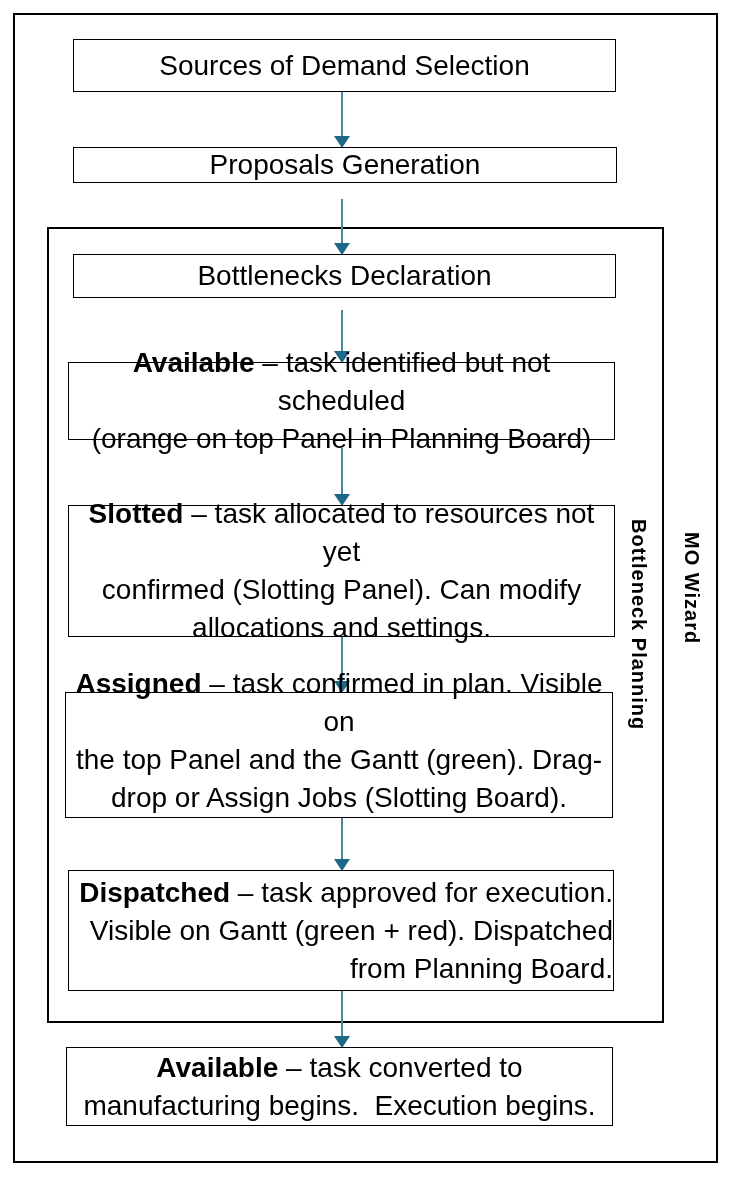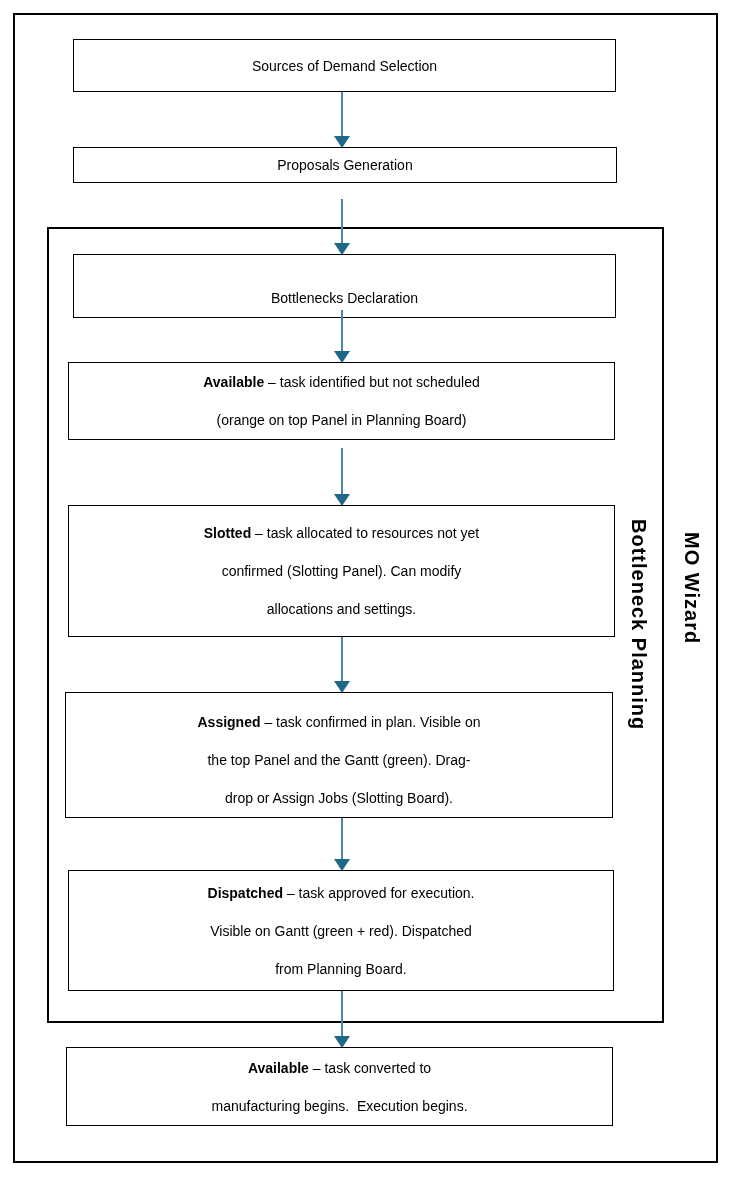--- a/index.html
+++ b/index.html
@@ -37,32 +37,32 @@
   }
   .box {
     position: absolute;
     border: 1.5px solid var(--line);
     background: var(--background);
     display: flex;
     flex-direction: column;
     align-items: center;
     justify-content: center;
     text-align: center;
-    font-size: 14px;
+    font-size: 28px;
     line-height: 38px;
     color: var(--text);
   }
   .box .line { white-space: pre-wrap; }
   .b1 { left: 73px; top: 39px;  width: 543px; height: 53px; }
   .b2 { left: 73px; top: 147px; width: 544px; height: 36px; }
-  .b3 { left: 73px; top: 254px; width: 543px; height: 64px; justify-content: flex-end; }
+  .b3 { left: 73px; top: 254px; width: 543px; height: 44px; }
   .b4 { left: 68px; top: 362px; width: 547px; height: 78px; }
   .b5 { left: 68px; top: 505px; width: 547px; height: 132px; }
   .b6 { left: 65px; top: 692px; width: 548px; height: 126px; justify-content: flex-end; }
-  .b7 { left: 68px; top: 870px; width: 546px; height: 121px; }
+  .b7 { left: 68px; top: 870px; width: 546px; height: 121px; align-items: flex-end; }
   .b8 { left: 66px; top: 1047px; width: 547px; height: 79px; }
   .arrow {
     position: absolute;
     width: 16px;
     left: 334px;
     display: flex;
     flex-direction: column;
     align-items: center;
   }
   .arrow .shaft {

